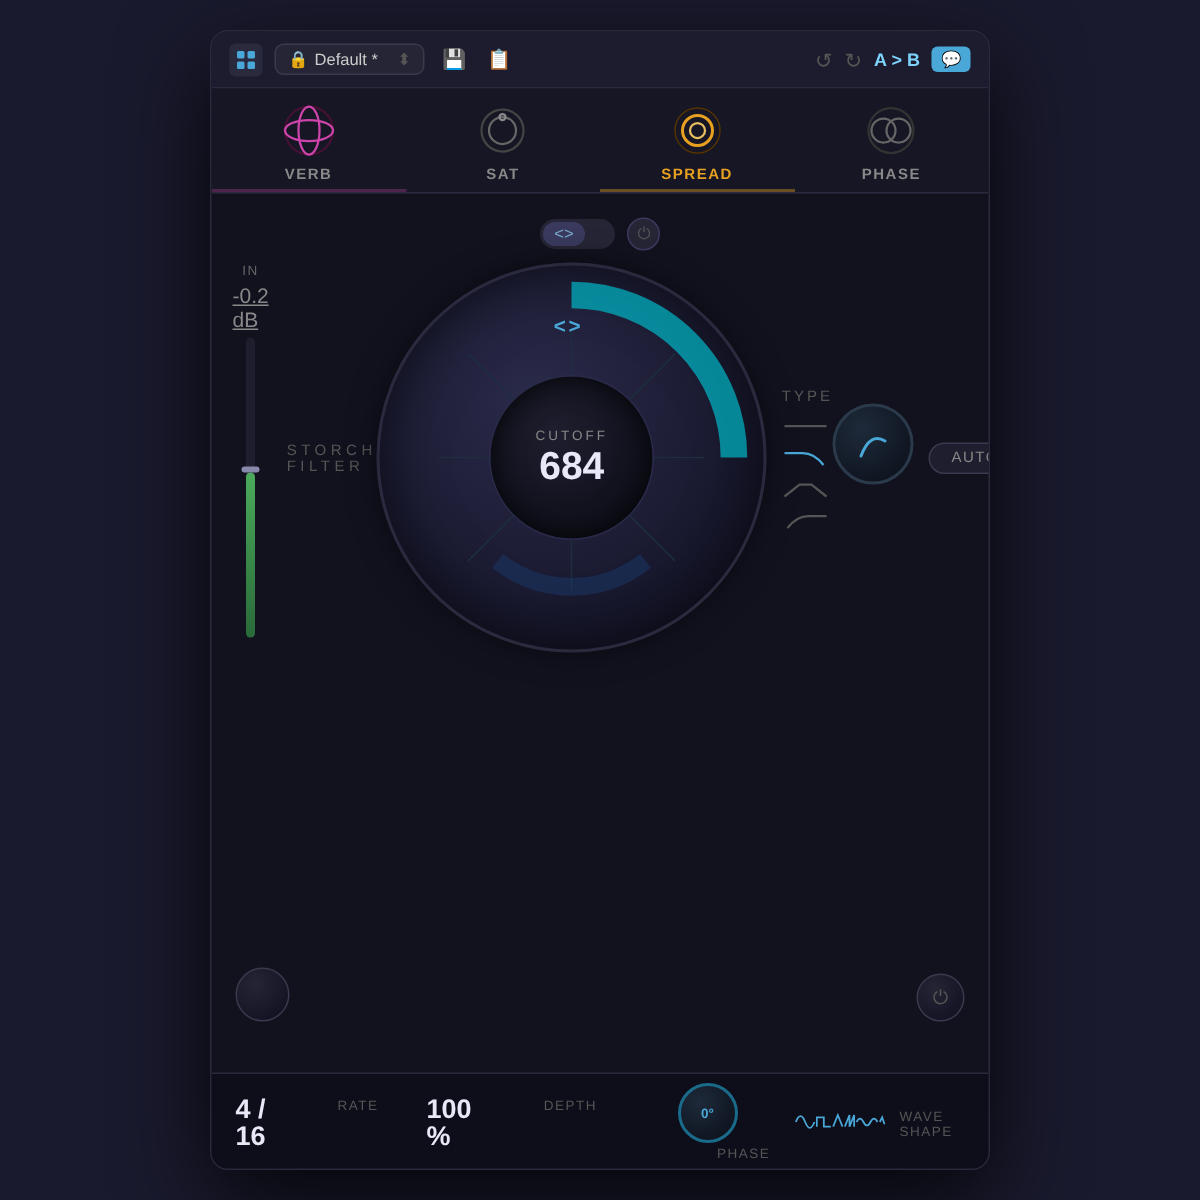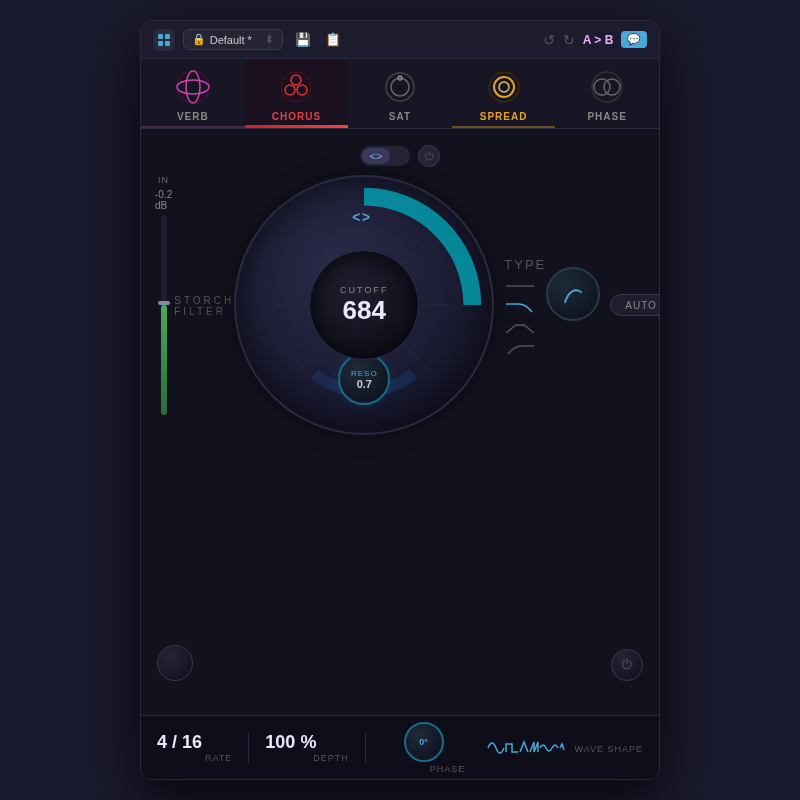--- a/index.html
+++ b/index.html
@@ -79,21 +79,21 @@
     .nav-btn {
       background: none;
       border: none;
       color: #555;
       font-size: 14px;
       cursor: pointer;
     }
     .ab-btn {
       background: none;
       border: none;
-      color: #f0abfc;
+      color: #7dd3fc;
       font-size: 12px;
       font-weight: bold;
       cursor: pointer;
     }
     .comment-btn {
       background: #4aa8d8;
       border: none;
       color: white;
       border-radius: 4px;
       padding: 2px 6px;
@@ -191,22 +191,23 @@
       align-items: center;
       width: 40px;
       gap: 4px;
     }
     .meter-label {
       font-size: 9px;
       color: #666;
       letter-spacing: 1px;
     }
     .meter-value {
-      font-size: 10px;
+      font-size: 14px;
       color: #888;
+      text-decoration: underline;
     }
     .meter-track {
       width: 6px;
       flex: 1;
       background: #1e1e2e;
       border-radius: 3px;
       position: relative;
       min-height: 200px;
     }
     .meter-fill {
@@ -306,21 +307,21 @@
       font-size: 11px;
       color: #ccc;
       font-weight: bold;
     }
     .type-section, .slope-section {
       display: flex;
       flex-direction: column;
       gap: 3px;
     }
     .section-label {
-      font-size: 13px;
+      font-size: 10px;
       color: #555;
       letter-spacing: 2px;
       margin-bottom: 2px;
     }
     .type-btn {
       display: flex;
       align-items: center;
       gap: 4px;
       cursor: pointer;
       padding: 2px 0;
@@ -378,21 +379,21 @@
       background: #0e0e1a;
       border-top: 1px solid #2a2a3e;
       padding: 10px 16px;
       display: flex;
       align-items: center;
       gap: 16px;
       height: 64px;
     }
     .bottom-param {
       display: flex;
-      flex-direction: column;
+      flex-direction: row;
       align-items: flex-start;
     }
     .param-value {
       font-size: 18px;
       font-weight: bold;
       color: #e8e8f8;
       line-height: 1;
     }
     .param-label {
       font-size: 9px;
@@ -508,32 +509,20 @@
         <svg width="38" height="38" viewBox="0 0 38 38">
           <circle cx="19" cy="19" r="16" fill="none" stroke="#441133" stroke-width="1.5"></circle>
           <ellipse cx="19" cy="19" rx="7" ry="16" fill="none" stroke="#cc44aa" stroke-width="1.5"></ellipse>
           <ellipse cx="19" cy="19" rx="16" ry="7" fill="none" stroke="#cc44aa" stroke-width="1.5"></ellipse>
         </svg>
       </div>
       <span class="tab-label">VERB</span>
       <div class="tab-indicator" style="background:#cc44aa;opacity:0.3;"></div>
     </div>
 
-    <div class="tab chorus-tab" style="position:relative;background:#1a1020;">
-      <div class="tab-icon">
-        <svg width="38" height="38" viewBox="0 0 38 38">
-          <circle cx="19" cy="19" r="15" fill="none" stroke="#551111" stroke-width="1"></circle>
-          <circle cx="19" cy="12" r="5" fill="none" stroke="#dd3333" stroke-width="1.5"></circle>
-          <circle cx="13" cy="22" r="5" fill="none" stroke="#dd3333" stroke-width="1.5"></circle>
-          <circle cx="25" cy="22" r="5" fill="none" stroke="#dd3333" stroke-width="1.5"></circle>
-        </svg>
-      </div>
-      <span class="tab-label" style="color:#e04040;">CHORUS</span>
-      <div class="chorus-active-line"></div>
-    </div>
 
     <div class="tab">
       <div class="tab-icon">
         <svg width="38" height="38" viewBox="0 0 38 38">
           <circle cx="19" cy="19" r="14" fill="none" stroke="#444" stroke-width="1.5"></circle>
           <circle cx="19" cy="19" r="9" fill="none" stroke="#666" stroke-width="1.5"></circle>
           <circle cx="19" cy="10" r="2" fill="none" stroke="#888" stroke-width="1.5"></circle>
         </svg>
       </div>
       <span class="tab-label">SAT</span>
@@ -568,21 +557,21 @@
     <div class="transport-row">
       <div class="toggle-switch">
         <button class="toggle-btn active">&lt;&gt;</button>
         <button class="toggle-btn inactive"></button>
       </div>
       <div class="power-btn">
         <span>⏻</span>
       </div>
     </div>
 
-    <div style="display:flex; align-items:flex-start; gap:2px; margin-top:4px;">
+    <div style="display:flex; align-items:flex-start; gap:12px; margin-top:4px;">
 
       <div class="meter-section">
         <span class="meter-label">IN</span>
         <span class="meter-value">-0.2 dB</span>
         <div class="meter-track">
           <div class="meter-fill" style="height:55%;background:linear-gradient(to top,#2a6a3a,#4aaa5a);"></div>
           <div class="meter-thumb" style="bottom:55%;"></div>
         </div>
       </div>
 
@@ -605,26 +594,20 @@
 
               <text x="118" y="46" fill="#4aa8d8" font-size="14" font-weight="bold">&lt;</text>
               <text x="128" y="46" fill="#4aa8d8" font-size="14" font-weight="bold">&gt;</text>
             </svg>
 
             <div class="dial-center">
               <span class="cutoff-label">CUTOFF</span>
               <span class="cutoff-value">684</span>
             </div>
 
-            <div class="reso-knob-container">
-              <div class="reso-knob">
-                <span class="reso-label">RESO</span>
-                <span class="reso-value">0.7</span>
-              </div>
-            </div>
           </div>
         </div>
 
         <div style="display:flex;justify-content:space-between;width:100%;margin-top:4px;padding:0 10px;align-items:flex-start;">
 
           <div class="type-section">
             <span class="section-label">TYPE</span>
             <div class="type-btn">
               <svg width="32" height="14">
                   <line x1="2" y1="7" x2="30" y2="7" stroke="#555" stroke-width="1.5"></line>

